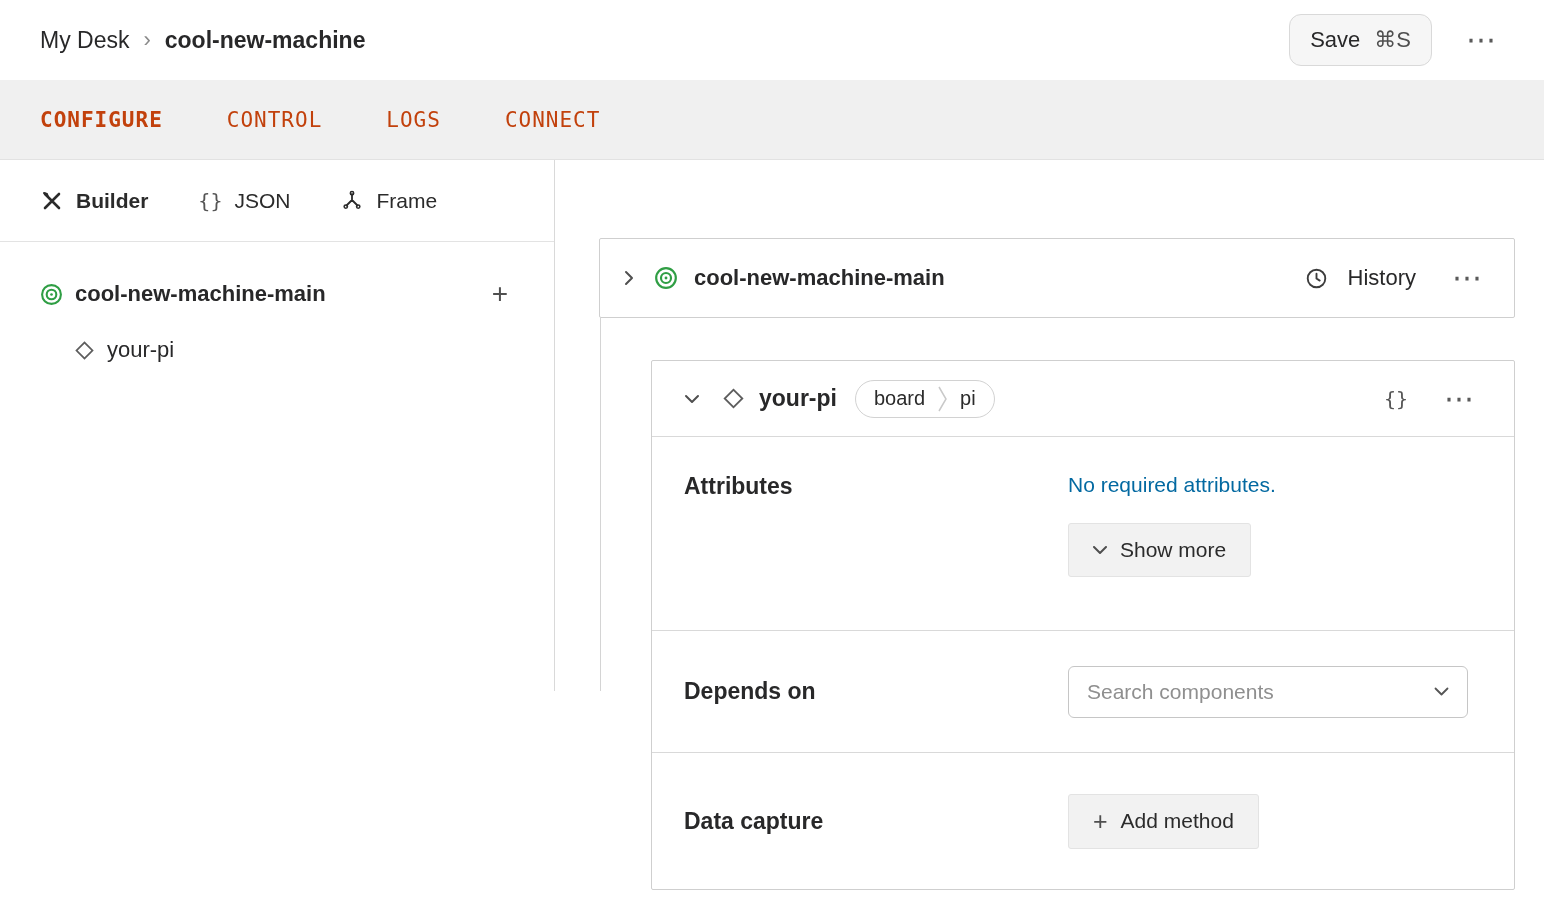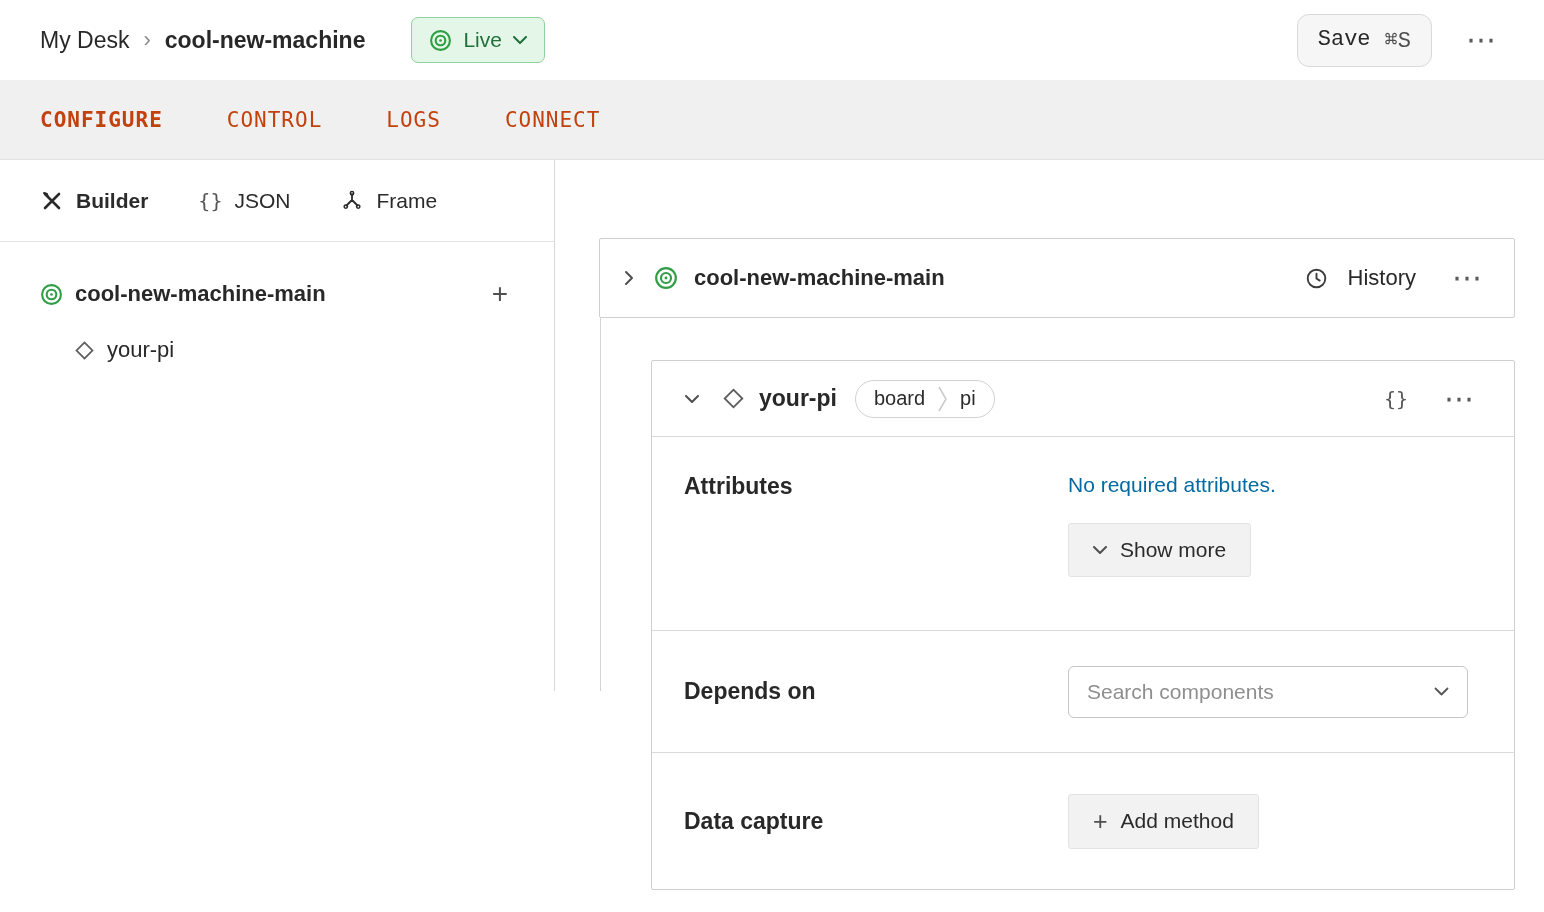--- a/index.html
+++ b/index.html
@@ -7,21 +7,21 @@
 
   
   .header { height:80px; display:flex; align-items:center; padding:0 40px; background:#fff; }
   .breadcrumb { display:flex; align-items:center; gap:14px; font-size:23px; }
   .breadcrumb .root { color:#282829; }
   .breadcrumb .sep { color:#8a8a8a; font-size:22px; }
   .breadcrumb .current { font-weight:700; }
   .live-badge { margin-left:46px; display:inline-flex; align-items:center; gap:11px; height:46px; padding:0 17px; background:#e3f6e7; border:1px solid #8fd19b; border-radius:7px; color:#20703a; font-size:21px; cursor:pointer; }
   .live-badge .target-icon { color:#2f9e44; display:flex; }
   .header-right { margin-left:auto; display:flex; align-items:center; gap:28px; }
-  .save-btn { display:inline-flex; align-items:flex-start; gap:14px; background:#f6f6f6; border:1px solid #d9d9d9; border-radius:12px; padding:12px 20px; font-size:22px; color:#282829; cursor:pointer; font-family:Liberation Mono, monospace; }
+  .save-btn { display:inline-flex; align-items:flex-start; gap:14px; background:#f6f6f6; border:1px solid #d9d9d9; border-radius:12px; padding:12px 20px; font-size:22px; color:#282829; cursor:pointer; font-family:Liberation Sans, sans-serif; }
   .save-btn .shortcut { color:#4f4f4f; }
   .more-dots { font-size:30px; color:#5a5a5a; letter-spacing:2px; line-height:1; cursor:pointer; padding:4px 6px; }
 
   
   .tabbar { height:80px; background:#f0f0f0; display:flex; align-items:center; padding:0 40px; gap:64px; border-bottom:1px solid #e2e2e2; }
   .tab { font-family:"DejaVu Sans Mono", monospace; font-size:21px; letter-spacing:1px; color:#c2410c; cursor:pointer; padding:6px 0; }
   .tab.active { font-weight:700; }
 
   
   .content { display:flex; height:531px; }
@@ -77,35 +77,20 @@
   .sec-data { min-height:136px; align-items:center; }
 </style>
 </head>
 <body>
 
 <div class="header">
   <div class="breadcrumb">
     <span class="root">My Desk</span>
     <span class="sep">›</span>
     <span class="current">cool-new-machine</span>
-  </div>
-  <div class="live-badge">
-    <span class="target-icon">
-      <svg width="23" height="23" viewBox="0 0 22 22">
-          <circle cx="11" cy="11" r="9" fill="none" stroke="currentColor" stroke-width="2"></circle>
-          <circle cx="11" cy="11" r="4.6" fill="none" stroke="currentColor" stroke-width="2"></circle>
-          <circle cx="11" cy="11" r="1.3" fill="currentColor"></circle>
-        </svg>
-    </span>
-    <span>Live</span>
-    <span style="display:flex;">
-      <svg width="14" height="9" viewBox="0 0 14 9">
-          <path d="M1 1l6 6 6-6" fill="none" stroke="currentColor" stroke-width="2" stroke-linecap="round" stroke-linejoin="round"></path>
-        </svg>
-    </span>
   </div>
   <div class="header-right">
     <button class="save-btn">
       <span>Save</span>
       <span class="shortcut">⌘S</span>
     </button>
     <span class="more-dots">⋯</span>
   </div>
 </div>
 

